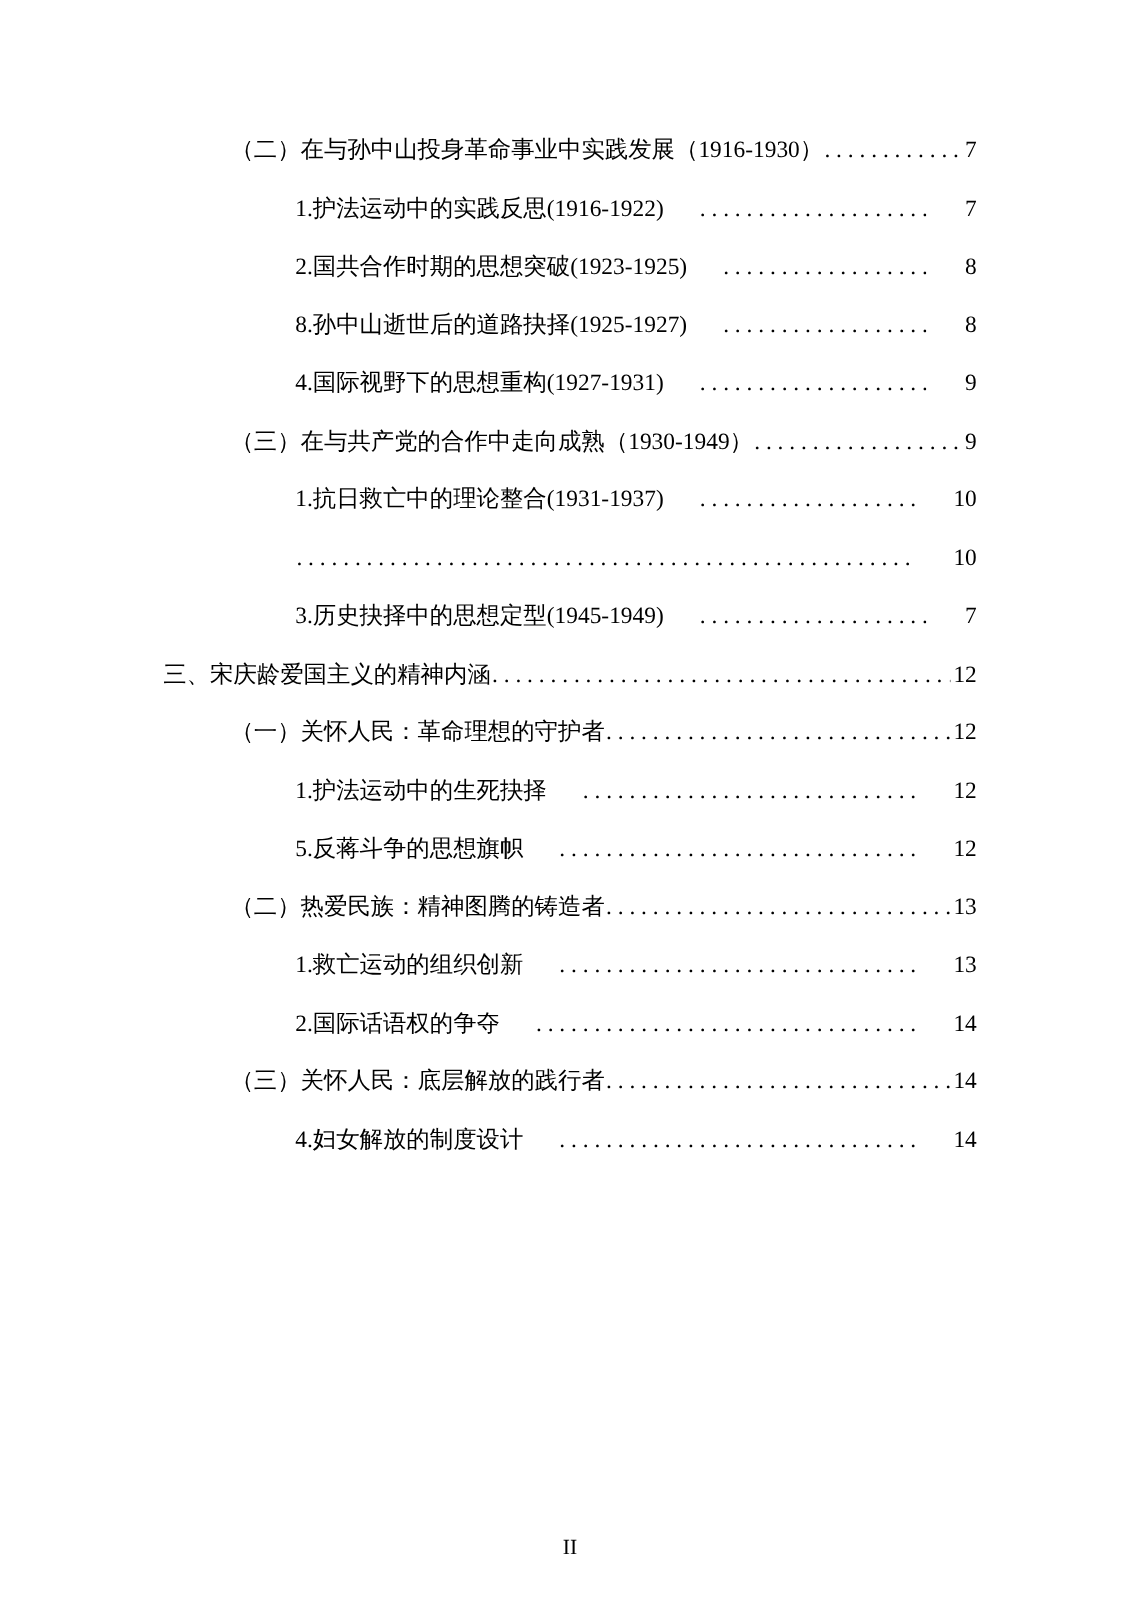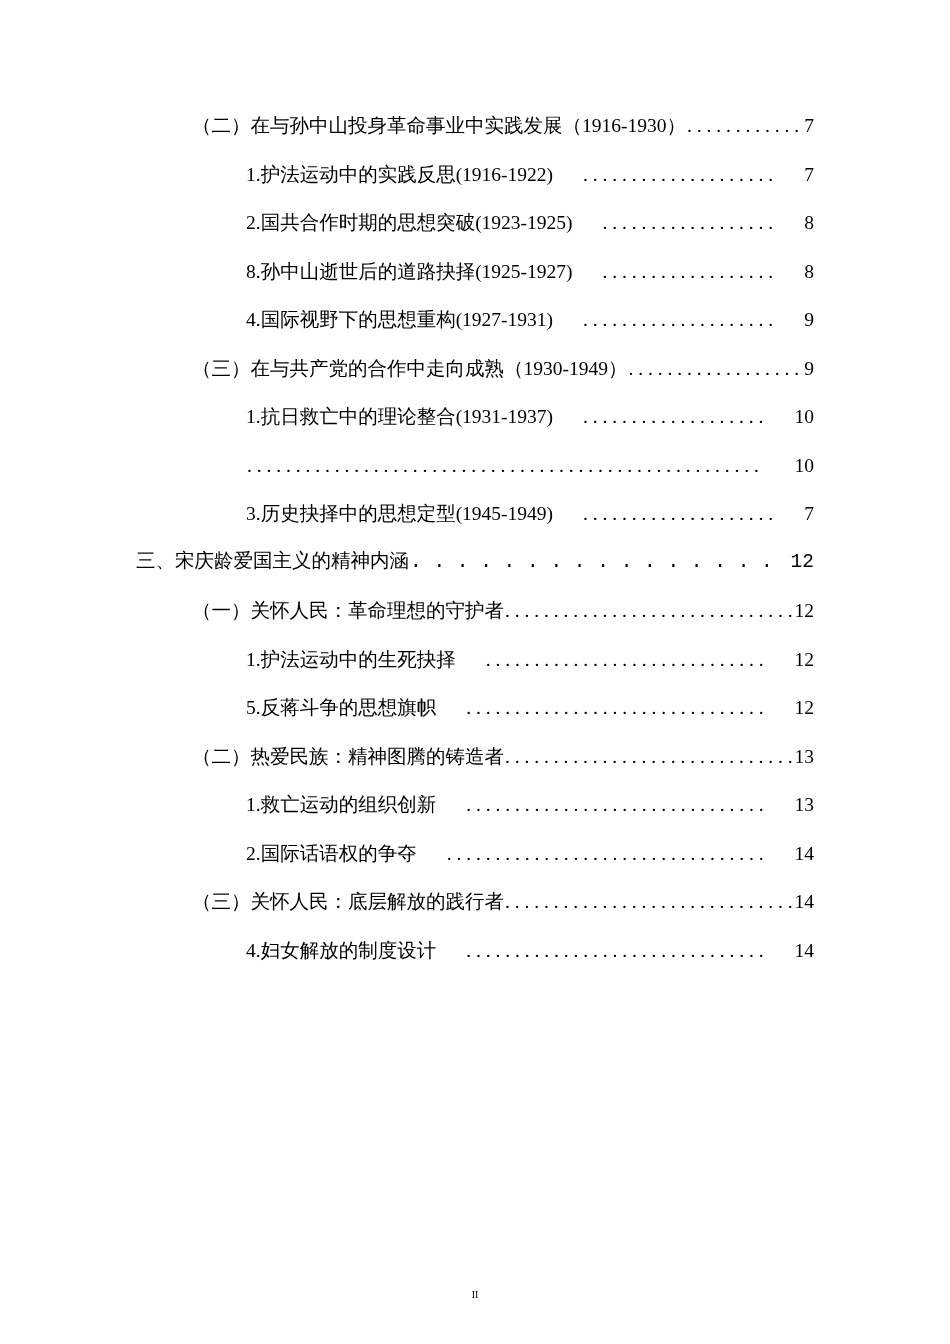--- a/index.html
+++ b/index.html
@@ -58,31 +58,31 @@
     font-size: 19.5px;
     color: #000;
   }
   .toc-entry .page-no {
     flex: 0 0 auto;
     padding-left: 2px;
     text-align: right;
   }
 
   
-  .lvl-1 { padding-left: 0px; font-family: Liberation Mono, monospace; }
+  .lvl-1 { padding-left: 0px; }
   .lvl-2 { padding-left: 56px; }
   .lvl-3 { padding-left: 110px; gap: 29px; }
 
   .footer {
     position: absolute;
     left: 0;
     right: 0;
     bottom: 44px;
     text-align: center;
-    font-size: 10px;
+    font-size: 18px;
     color: #000;
     font-family: "Liberation Serif", serif;
   }
 </style>
 </head>
 <body>
 
 <div class="page">
   <div class="toc" id="toc-list">
       <div class="toc-entry lvl-2">

